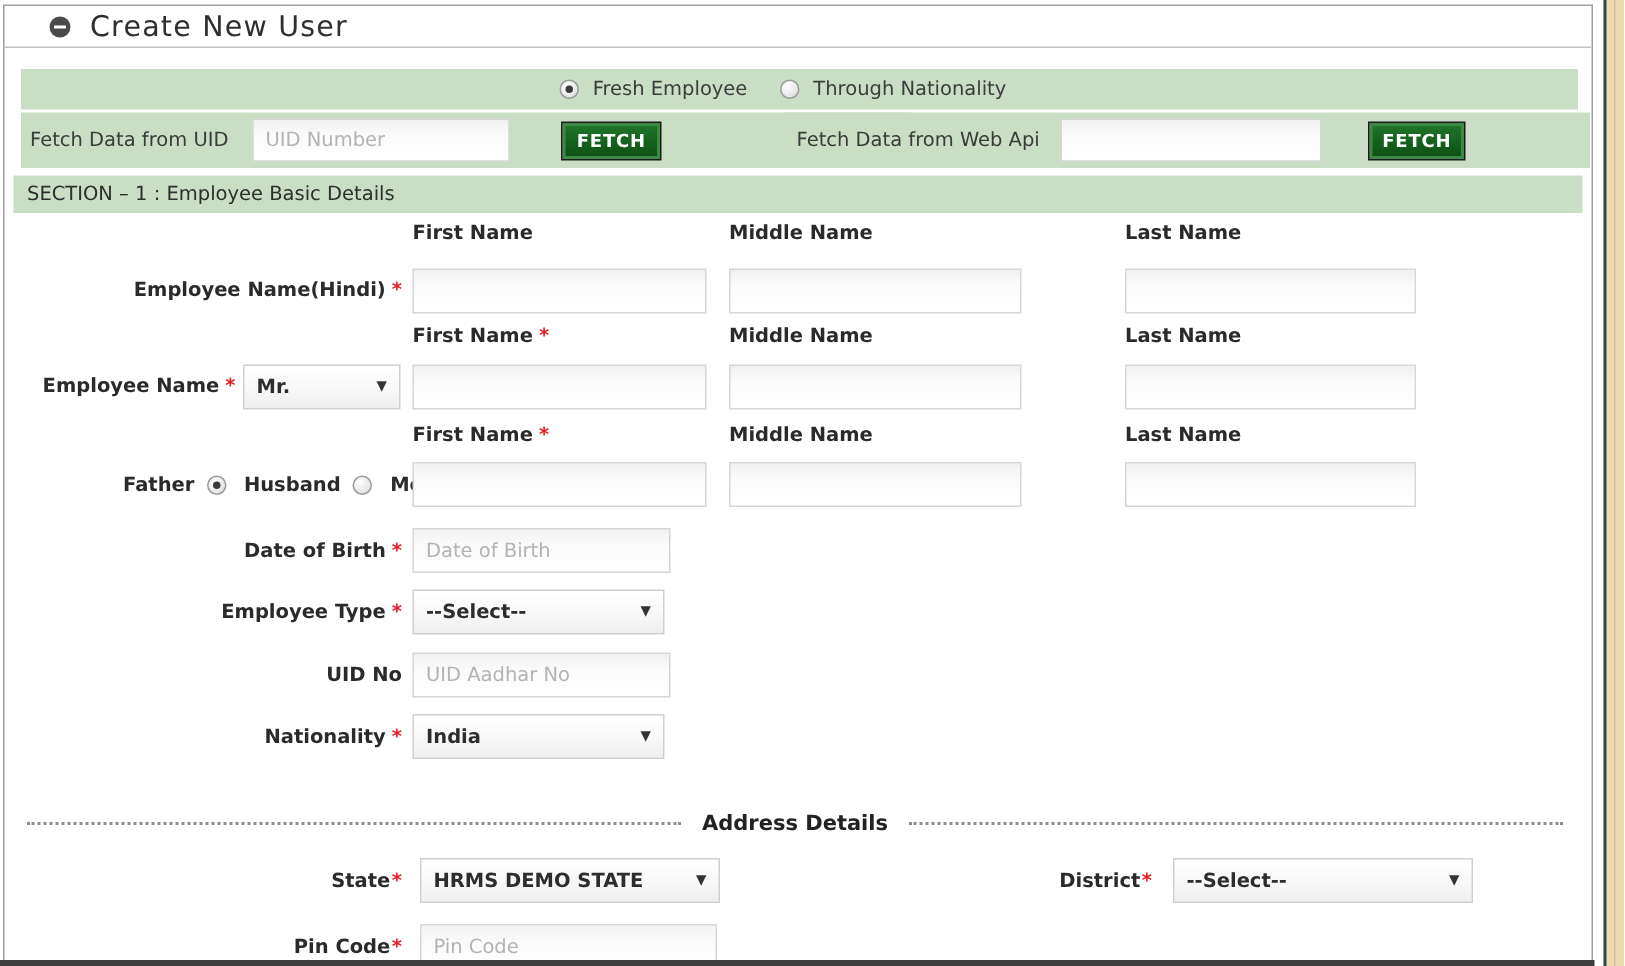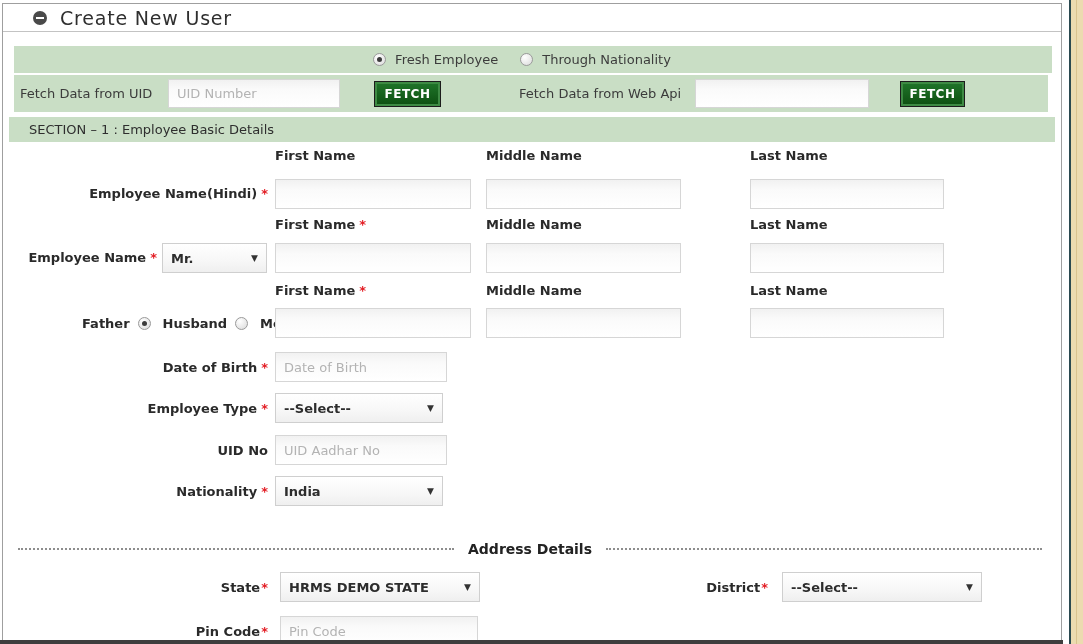--- a/index.html
+++ b/index.html
@@ -16,25 +16,25 @@
                    margin-left:30px; position:relative; cursor:pointer; }
   .collapse-icon::after { content:""; position:absolute; left:3px; top:6px; width:8px; height:2px; background:#fff; }
   .panel-title { margin-left:13px; font-size:19px; color:#2f2f2f; letter-spacing:0.8px; }
 
   
   .green { background:#c9dec5; }
   .radio-row { position:absolute; left:14px; top:46px; width:1038px; height:27px;
                display:flex; align-items:center; justify-content:center; font-size:13px; color:#3c3c3c; }
   .fetch-row { position:absolute; left:14px; top:75px; width:1038px; height:37px; }
   .fetch-cell-left  { position:absolute; left:0; top:0; width:593px; height:37px; }
-  .fetch-cell-right { position:absolute; left:496px; top:0; width:538px; height:37px; }
+  .fetch-cell-right { position:absolute; left:508px; top:0; width:538px; height:37px; }
   .fetch-label { position:absolute; top:0; height:37px; display:flex; align-items:center;
                  font-size:13px; color:#3b3b3b; }
   .section-bar { position:absolute; left:9px; top:117px; width:1046px; height:25px;
-                 line-height:25px; padding-left:20px; font-size:13px; color:#2e2e2e; }
+                 line-height:25px; padding-left:9px; font-size:13px; color:#2e2e2e; }
 
   
   .tb { position:absolute; height:30px; border:1px solid #d6d6d6;
         background:linear-gradient(to bottom,#f1f1f1 0%,#fafafa 35%,#ffffff 100%);
         font-family:inherit; font-size:13px; color:#444; padding:0 8px; outline:none; }
   .tb::placeholder { color:#b3b3b3; opacity:1; }
   .sel { position:absolute; height:30px; border:1px solid #cfcfcf;
          background:linear-gradient(to bottom,#ffffff 0%,#f7f7f7 60%,#efefef 100%);
          display:flex; align-items:center; font-size:13px; font-weight:bold; color:#2d2d2d;
          padding:0 8px; cursor:pointer; }

